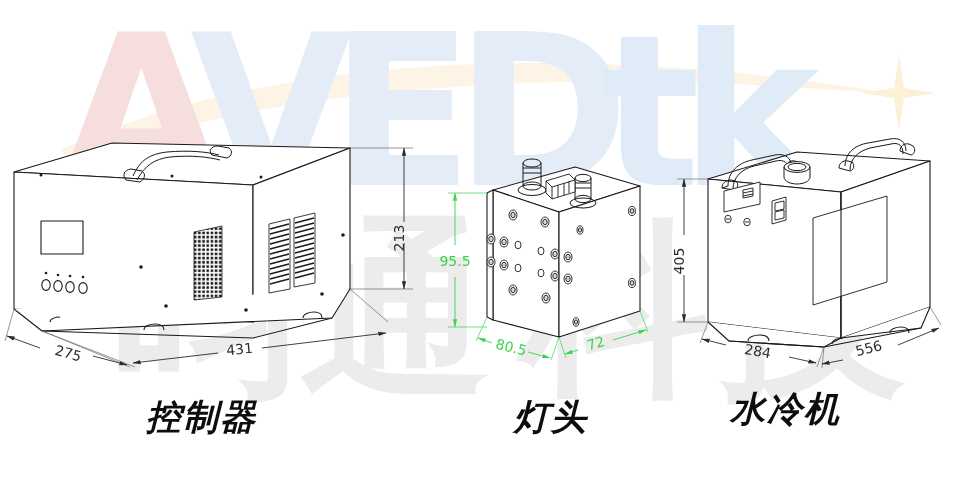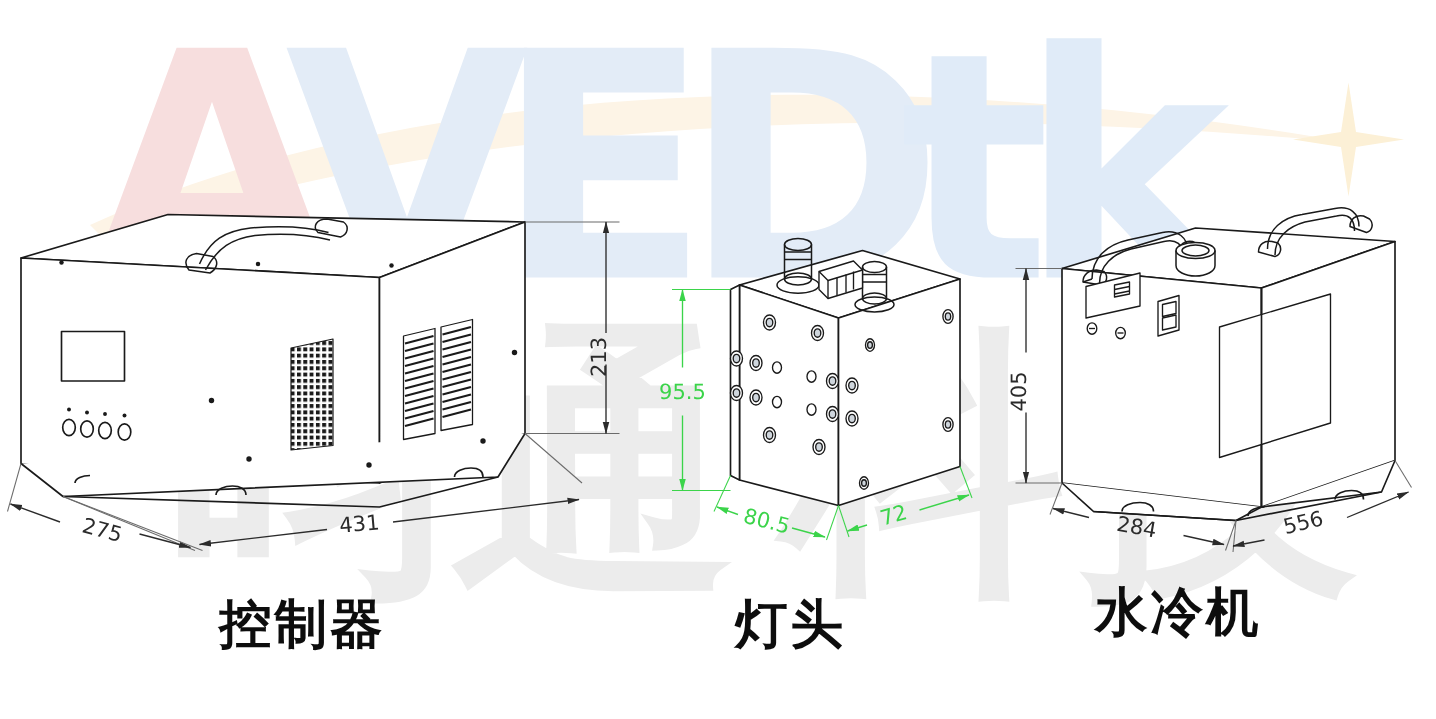--- a/index.html
+++ b/index.html
@@ -4,34 +4,34 @@
 <style>
   html,body{margin:0;padding:0;}
   body{
     width:957px;height:479px;background:#ffffff;overflow:hidden;position:relative;
     font-family:"Liberation Sans","DejaVu Sans",sans-serif;
   }
   #stage{position:absolute;left:0;top:0;width:957px;height:479px;}
   .layer{position:absolute;left:0;top:0;width:957px;height:479px;}
   #wm-layer{z-index:1;}
   #draw-layer{z-index:2;}
-  #label-layer{z-index:3;}
+  #label-layer{z-index:3;font-style:italic;}
 
   .cap{
     position:absolute;
     color:#0d0d0d;
     font-family:"DejaVu Sans","Liberation Sans",sans-serif;
     font-size:35px;
     font-weight:600;
     letter-spacing:2px;
     white-space:nowrap;
     line-height:1;
   }
   #cap-controller{left:146px;top:400px;}
-  #cap-lamphead{left:490px;top:400px;}
+  #cap-lamphead{left:514px;top:400px;}
   #cap-chiller{left:730px;top:392px;}
 </style>
 </head>
 <body>
 
 <div id="stage">
 
   <svg class="layer" id="wm-layer" viewBox="0 0 957 479">
 
     <path d="M60,150 C 300,40 640,50 900,95 C 640,72 320,70 70,160 Z" fill="#fdf4e6"></path>

